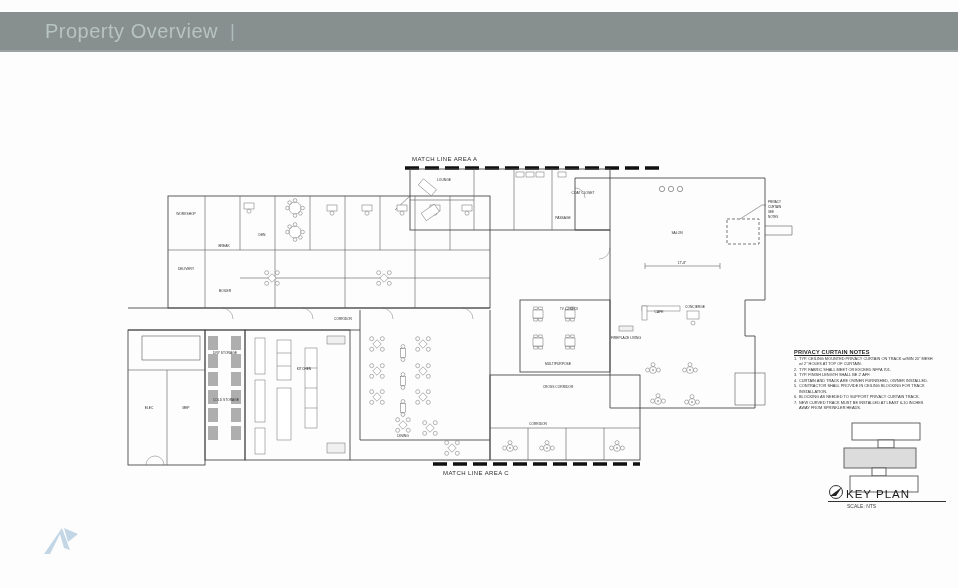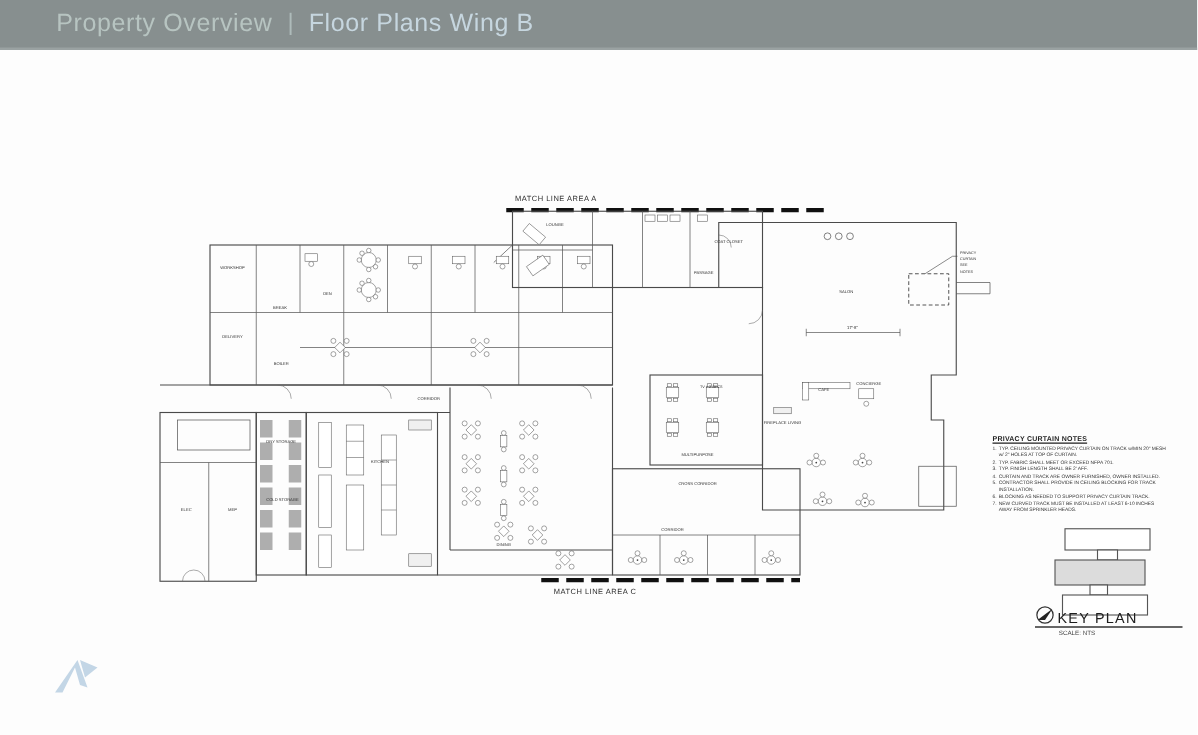--- a/index.html
+++ b/index.html
@@ -1,19 +1,19 @@
 <!DOCTYPE html>
 <html><head>
 <meta charset="utf-8">
 <style>
   html,body{margin:0;padding:0;background:#fff;}
   #page{position:relative;width:958px;height:588px;background:#fdfdfd;overflow:hidden;
         font-family:"Liberation Sans",sans-serif;}
   
-  #header{position:absolute;left:0;top:0;width:958px;height:40px;background:#878f8f;
+  #header{position:absolute;left:0;top:12px;width:958px;height:40px;background:#878f8f;
           display:flex;align-items:center;padding-left:45px;box-sizing:border-box;
           border-bottom:2px solid #9aa2a2;}
   #header .t-left{color:#b7c4c1;font-size:20px;letter-spacing:.5px;font-weight:400;}
   #header .sep{color:#aebbba;font-size:19px;margin:0 12px;font-weight:300;}
   #header .t-right{color:#c6d6df;font-size:20px;letter-spacing:.5px;font-weight:400;}
   
   #plan{position:absolute;left:122px;top:148px;}
   #plan text{font-family:"Liberation Sans",sans-serif;fill:#2d2d2d;}
   .mline-label{font-size:6px;letter-spacing:.4px;fill:#1c1c1c;}
   .room-label{font-size:3.3px;text-anchor:middle;fill:#333;}
@@ -41,21 +41,20 @@
   #logo{position:absolute;left:36px;top:520px;}
 </style>
 </head>
 <body>
 
 <div id="page">
 
   <div id="header">
     <span class="t-left">Property Overview</span>
     <span class="sep">|</span>
-    <span class="t-right">Floor Plans Wing B</span>
   </div>
 
   <svg id="plan" width="676" height="336" viewBox="0 0 676 336">
     <defs>
       <g id="t4">
         <rect class="furn" x="-3" y="-3" width="6" height="6" transform="rotate(45)"></rect>
         <circle class="furn" cx="-5.3" cy="-5.3" r="2"></circle>
           <circle class="furn" cx="5.3" cy="-5.3" r="2"></circle>
         <circle class="furn" cx="-5.3" cy="5.3" r="2"></circle>
           <circle class="furn" cx="5.3" cy="5.3" r="2"></circle>

